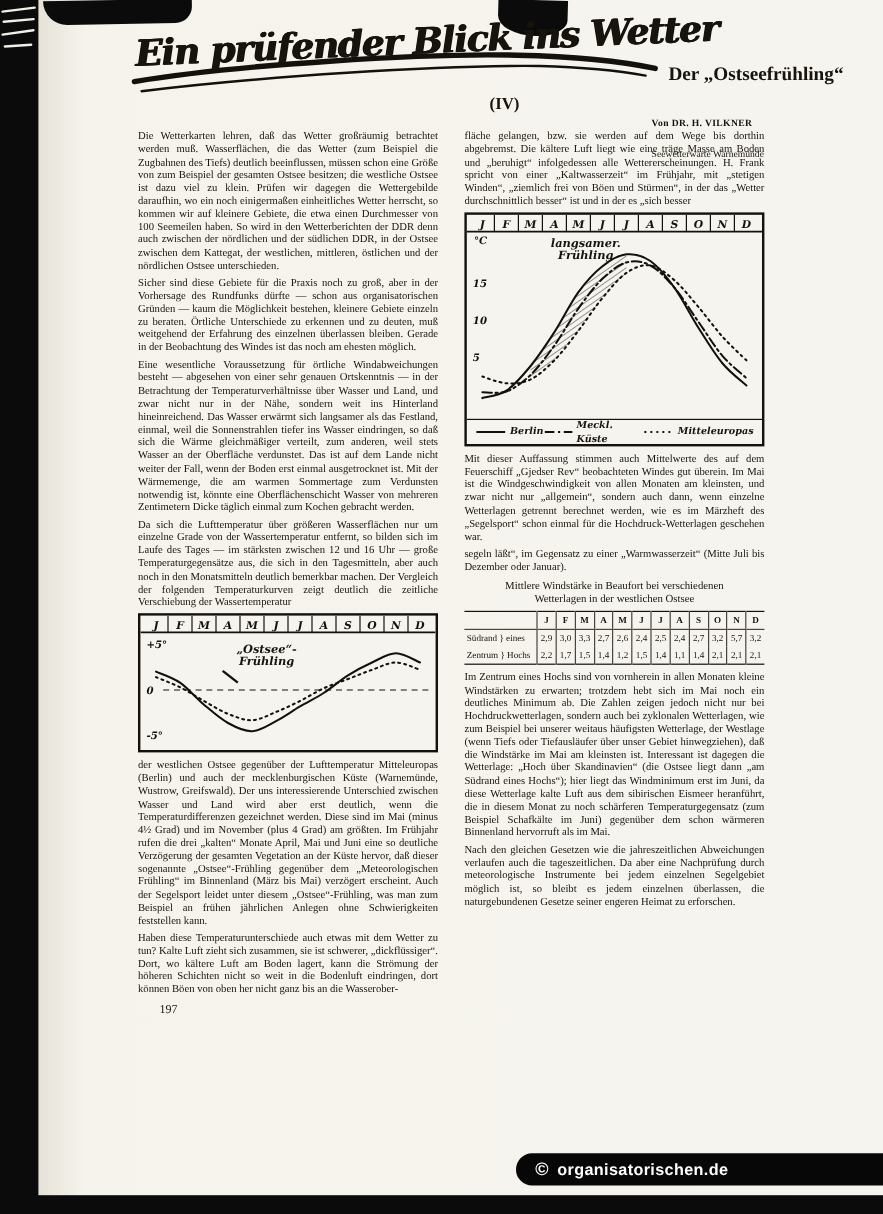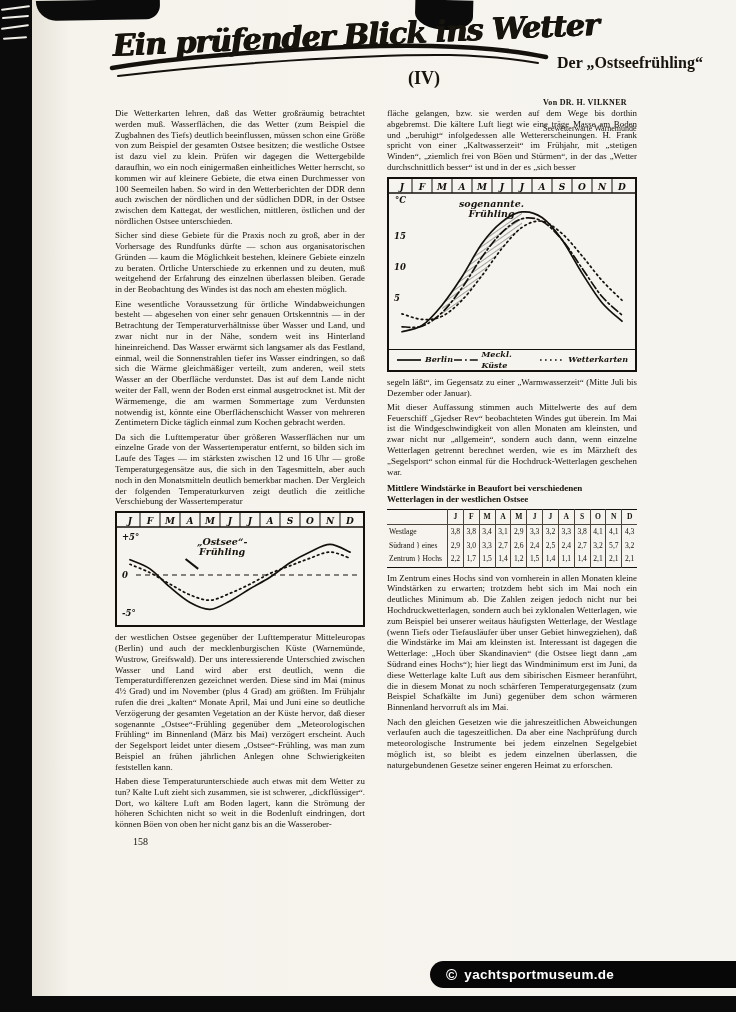--- a/index.html
+++ b/index.html
@@ -12,41 +12,41 @@
   .pe3{left:1px;top:26px;width:28px;transform:rotate(-8deg);}
   .pe4{left:3px;top:37px;width:24px;transform:rotate(-4deg);}
   .blob{position:absolute;background:#0b0b0b;}
   .blob-tl{left:36px;top:0;width:124px;height:20px;border-radius:0 0 18px 26px;transform:rotate(-1deg);}
   .blob-tc{left:415px;top:0;width:58px;height:30px;border-radius:0 0 45% 55%;transform:rotate(1.5deg);}
   .bottom-strip{position:absolute;left:0;bottom:0;width:736px;height:16px;background:#0b0b0b;}
   
   .logo-wrap{position:absolute;left:106px;top:24px;width:446px;height:66px;}
   .swoosh-svg{position:absolute;left:0;top:0;}
   .logo-script{position:absolute;left:6px;top:4px;font-family:"DejaVu Serif",serif;font-style:italic;font-weight:bold;font-size:30px;letter-spacing:-1px;white-space:nowrap;transform:rotate(-2.5deg);transform-origin:left top;text-shadow:.7px 0 #14110d,-.4px 0 #14110d;}
-  .part-label{position:absolute;left:302px;top:44px;font-family:"Liberation Serif",serif;font-size:18px;font-weight:bold;}
+  .part-label{position:absolute;left:302px;top:56px;font-family:"Liberation Serif",serif;font-size:14px;font-weight:bold;}
   .title-block{position:absolute;left:543px;top:40px;width:190px;font-family:"Liberation Serif",serif;}
   .article-title{margin:14px;font-size:16px;font-weight:bold;white-space:nowrap;}
   .byline{margin-top:26px;font-size:8px;font-weight:bold;letter-spacing:.3px;}
   .byline2{margin-top:17px;font-size:8px;}
   
   .columns{position:absolute;left:115px;top:108px;width:522px;display:flex;gap:22px;}
   .col{width:250px;font-family:"Liberation Serif",serif;font-size:8.9px;line-height:10.8px;text-align:justify;}
   .col p{margin:0 0 3.5px 0;}
   
   .figure{position:relative;border:2px solid #14110d;margin:4px 0 5px 0;background:#f6f4ee;}
   .figure svg{display:block;}
   .annot{position:absolute;font-family:"DejaVu Serif",serif;font-style:italic;font-weight:bold;font-size:9.5px;line-height:10px;text-align:center;}
   .fig1-annot{left:80px;top:24px;}
   .fig1-annot::after{content:"";position:absolute;left:-13px;bottom:-7px;width:16px;height:1.6px;background:#14110d;transform:rotate(38deg);}
   .fig2-annot{left:70px;top:20px;}
   .legend{display:flex;justify-content:space-between;align-items:center;height:20px;padding:0 7px;border-top:1.5px solid #14110d;font-family:"DejaVu Serif",serif;font-style:italic;font-weight:bold;font-size:8px;}
   .legend-item{display:flex;align-items:center;gap:3px;}
   
   .table-block{margin:6px 0 5px 0;}
-  .table-title{font-weight:bold;font-size:9px;line-height:11px;text-align:left;}
+  .table-title{font-weight:normal;font-size:9px;line-height:11px;text-align:center;}
   #wind-table{width:100%;border-collapse:collapse;margin-top:4px;border-top:1.6px solid #14110d;border-bottom:1.6px solid #14110d;font-family:"Liberation Serif",serif;font-size:7.6px;color:#17130d;}
   #wind-table th,#wind-table td{border-left:1px solid #4a443c;text-align:center;padding:1.5px 0;font-weight:normal;}
   #wind-table th:first-child,#wind-table td:first-child{border-left:none;text-align:left;padding-left:2px;white-space:nowrap;width:58px;}
   #wind-table thead th{border-bottom:1px solid #4a443c;font-weight:bold;}
   
   .page-number{margin-top:7px;padding-left:18px;font-size:10px;text-align:left;}
   .watermark{position:absolute;right:0;bottom:24px;min-width:290px;height:27px;background:#070707;color:#fff;border-radius:14px 0 0 14px;display:flex;align-items:center;gap:7px;padding-left:16px;font-family:"Liberation Sans",sans-serif;font-weight:bold;font-size:13.5px;letter-spacing:.3px;}
   .c-icon{font-size:15px;line-height:1;}
 </style>
 </head>
@@ -121,21 +121,21 @@
             <path d="M13,51.30909090909091 C16.333333333333332,52.70909090909091 26.333333333333332,56.4 33,59.70909090909091 C39.666666666666664,63.01818181818182 46.333333333333336,67.47272727272728 53,71.16363636363637 C59.666666666666664,74.85454545454546 66.33333333333333,79.18181818181817 73,81.85454545454544 C79.66666666666667,84.52727272727272 86.33333333333333,87.45454545454545 93,87.2 C99.66666666666667,86.94545454545455 106.33333333333333,83 113,80.32727272727273 C119.66666666666667,77.65454545454546 126.33333333333333,74.47272727272728 133,71.16363636363637 C139.66666666666666,67.85454545454546 146.33333333333334,63.527272727272724 153,60.47272727272727 C159.66666666666666,57.418181818181814 166.33333333333334,55.38181818181818 173,52.836363636363636 C179.66666666666666,50.29090909090909 186.33333333333334,47.49090909090909 193,45.2 C199.66666666666666,42.909090909090914 206.33333333333334,39.09090909090909 213,39.09090909090909 C219.66666666666666,39.09090909090909 229.66666666666666,44.18181818181819 233,45.2" fill="none" stroke="#14110d" stroke-width="1.7" stroke-linecap="round" stroke-dasharray="1.6 3.4"></path>
           </svg>
         <div class="annot fig1-annot">
           <div>„Ostsee“-</div>
           <div>Frühling</div>
         </div>
       </div>
 
       <p>der westlichen Ostsee gegenüber der Lufttemperatur Mitteleuropas (Berlin) und auch der mecklenburgischen Küste (Warnemünde, Wustrow, Greifswald). Der uns interessierende Unterschied zwischen Wasser und Land wird aber erst deutlich, wenn die Temperaturdifferenzen gezeichnet werden. Diese sind im Mai (minus 4½ Grad) und im November (plus 4 Grad) am größten. Im Frühjahr rufen die drei „kalten“ Monate April, Mai und Juni eine so deutliche Verzögerung der gesamten Vegetation an der Küste hervor, daß dieser sogenannte „Ostsee“-Frühling gegenüber dem „Meteorologischen Frühling“ im Binnenland (März bis Mai) verzögert erscheint. Auch der Segelsport leidet unter diesem „Ostsee“-Frühling, was man zum Beispiel an frühen jährlichen Anlegen ohne Schwierigkeiten feststellen kann.</p>
       <p>Haben diese Temperaturunterschiede auch etwas mit dem Wetter zu tun? Kalte Luft zieht sich zusammen, sie ist schwerer, „dickflüssiger“. Dort, wo kältere Luft am Boden lagert, kann die Strömung der höheren Schichten nicht so weit in die Bodenluft eindringen, dort können Böen von oben her nicht ganz bis an die Wasserober-</p>
-      <div class="page-number">158</div>
+      <div class="page-number">197</div>
     </div>
 
     <div class="col">
       <p>fläche gelangen, bzw. sie werden auf dem Wege bis dorthin abgebremst. Die kältere Luft liegt wie eine träge Masse am Boden und „beruhigt“ infolgedessen alle Wettererscheinungen. H. Frank spricht von einer „Kaltwasserzeit“ im Frühjahr, mit „stetigen Winden“, „ziemlich frei von Böen und Stürmen“, in der das „Wetter durchschnittlich besser“ ist und in der es „sich besser</p>
 
       <div class="figure">
         <svg id="chart2-svg" width="246" height="170">
             <text x="13" y="11" font-size="9" text-anchor="middle" font-family="DejaVu Serif, serif" font-weight="bold" font-style="italic" fill="#14110d">J</text>
             <text x="33" y="11" font-size="9" text-anchor="middle" font-family="DejaVu Serif, serif" font-weight="bold" font-style="italic" fill="#14110d">F</text>
             <line x1="23" y1="0" x2="23" y2="14" stroke="#14110d" stroke-width="1"></line>
@@ -168,47 +168,47 @@
               <pattern id="chart2-svg-h" patternUnits="userSpaceOnUse" width="4" height="4" patternTransform="rotate(55)">
                 <line x1="0" y1="0" x2="0" y2="4" stroke="#14110d" stroke-width="0.8"></line>
               </pattern>
             </defs>
             <polygon points="53,126.19130434782609 73,97.79130434782608 93,64.45217391304348 113,42.84347826086956 133,32.96521739130436 133,48.400000000000006 113,69.3913043478261 93,96.55652173913043 73,121.25217391304346 53,137.30434782608694" fill="url(#chart2-svg-h)" opacity="0.9"></polygon>
             <path d="M13,152.7391304347826 C16.333333333333332,151.71014492753622 26.333333333333332,150.98985507246377 33,146.56521739130434 C39.666666666666664,142.14057971014492 46.333333333333336,134.32028985507247 53,126.19130434782609 C59.666666666666664,118.0623188405797 66.33333333333333,108.08115942028985 73,97.79130434782608 C79.66666666666667,87.50144927536232 86.33333333333333,73.61014492753624 93,64.45217391304348 C99.66666666666667,55.29420289855073 106.33333333333333,48.09130434782608 113,42.84347826086956 C119.66666666666667,37.59565217391304 126.33333333333333,33.68550724637682 133,32.96521739130436 C139.66666666666666,32.24492753623189 146.33333333333334,33.891304347826086 153,38.52173913043478 C159.66666666666666,43.15217391304348 166.33333333333334,51.48695652173913 173,60.74782608695652 C179.66666666666666,70.00869565217391 186.33333333333334,83.59130434782608 193,94.08695652173913 C199.66666666666666,104.58260869565217 206.33333333333334,115.69565217391305 213,123.72173913043478 C219.66666666666666,131.74782608695654 229.66666666666666,139.15652173913043 233,142.24347826086955" fill="none" stroke="#14110d" stroke-width="1.7" stroke-linecap="round"></path>
             <path d="M13,147.8 C16.333333333333332,147.69710144927538 26.333333333333332,149.54927536231887 33,147.1826086956522 C39.666666666666664,144.81594202898552 46.333333333333336,139.97971014492754 53,133.6 C59.666666666666664,127.22028985507245 66.33333333333333,118.16521739130434 73,108.90434782608695 C79.66666666666667,99.64347826086956 86.33333333333333,87.29565217391304 93,78.03478260869565 C99.66666666666667,68.77391304347826 106.33333333333333,59.71884057971015 113,53.33913043478261 C119.66666666666667,46.959420289855075 126.33333333333333,41.608695652173914 133,39.756521739130434 C139.66666666666666,37.904347826086955 146.33333333333334,38.727536231884066 153,42.22608695652175 C159.66666666666666,45.72463768115943 166.33333333333334,52.92753623188406 173,60.74782608695652 C179.66666666666666,68.56811594202898 186.33333333333334,79.68115942028984 193,89.14782608695651 C199.66666666666666,98.61449275362318 206.33333333333334,109.72753623188406 213,117.54782608695652 C219.66666666666666,125.36811594202898 229.66666666666666,132.98260869565217 233,136.0695652173913" fill="none" stroke="#14110d" stroke-width="1.7" stroke-linecap="round" stroke-dasharray="8 3 1.8 3"></path>
             <path d="M13,134.83478260869566 C16.333333333333332,135.7608695652174 26.333333333333332,139.97971014492754 33,140.3913043478261 C39.666666666666664,140.80289855072465 46.333333333333336,140.49420289855072 53,137.30434782608694 C59.666666666666664,134.11449275362315 66.33333333333333,128.04347826086956 73,121.25217391304346 C79.66666666666667,114.46086956521738 86.33333333333333,105.19999999999999 93,96.55652173913043 C99.66666666666667,87.91304347826087 106.33333333333333,77.41739130434783 113,69.3913043478261 C119.66666666666667,61.365217391304355 126.33333333333333,52.92753623188406 133,48.400000000000006 C139.66666666666666,43.87246376811595 146.33333333333334,41.19710144927537 153,42.22608695652175 C159.66666666666666,43.25507246376812 166.33333333333334,48.81159420289855 173,54.57391304347826 C179.66666666666666,60.336231884057966 186.33333333333334,68.97971014492754 193,76.8 C199.66666666666666,84.62028985507246 206.33333333333334,94.08695652173913 213,101.49565217391304 C219.66666666666666,108.90434782608696 229.66666666666666,117.95942028985506 233,121.25217391304346" fill="none" stroke="#14110d" stroke-width="1.7" stroke-linecap="round" stroke-dasharray="1.6 3.4"></path>
           </svg>
         <div class="annot fig2-annot">
-          <div>sogenannte.</div>
+          <div>langsamer.</div>
           <div>Frühling</div>
         </div>
         <div class="legend" id="chart2-legend">
             <span class="legend-item">
               <svg width="26" height="8">
                 <line x1="1" y1="4" x2="25" y2="4" stroke="#14110d" stroke-width="1.7"></line>
               </svg>
               <span>Berlin</span>
             </span>
             <span class="legend-item">
               <svg width="26" height="8">
                 <line x1="1" y1="4" x2="25" y2="4" stroke="#14110d" stroke-width="1.7" stroke-dasharray="8 3 1.8 3"></line>
               </svg>
               <span>Meckl. Küste</span>
             </span>
             <span class="legend-item">
               <svg width="26" height="8">
                 <line x1="1" y1="4" x2="25" y2="4" stroke="#14110d" stroke-width="1.7" stroke-dasharray="1.6 3.4"></line>
               </svg>
-              <span>Wetterkarten</span>
+              <span>Mitteleuropas</span>
             </span>
           </div>
       </div>
 
+      <p>Mit dieser Auffassung stimmen auch Mittelwerte des auf dem Feuerschiff „Gjedser Rev“ beobachteten Windes gut überein. Im Mai ist die Windgeschwindigkeit von allen Monaten am kleinsten, und zwar nicht nur „allgemein“, sondern auch dann, wenn einzelne Wetterlagen getrennt berechnet werden, wie es im Märzheft des „Segelsport“ schon einmal für die Hochdruck-Wetterlagen geschehen war.</p>
       <p>segeln läßt“, im Gegensatz zu einer „Warmwasserzeit“ (Mitte Juli bis Dezember oder Januar).</p>
-      <p>Mit dieser Auffassung stimmen auch Mittelwerte des auf dem Feuerschiff „Gjedser Rev“ beobachteten Windes gut überein. Im Mai ist die Windgeschwindigkeit von allen Monaten am kleinsten, und zwar nicht nur „allgemein“, sondern auch dann, wenn einzelne Wetterlagen getrennt berechnet werden, wie es im Märzheft des „Segelsport“ schon einmal für die Hochdruck-Wetterlagen geschehen war.</p>
 
       <div class="table-block">
         <div class="table-title">Mittlere Windstärke in Beaufort bei verschiedenen</div>
         <div class="table-title">Wetterlagen in der westlichen Ostsee</div>
         <table id="wind-table">
             <thead>
               <tr>
                 <th></th>
                 <th>J</th>
                 <th>F</th>
@@ -218,35 +218,20 @@
                 <th>J</th>
                 <th>J</th>
                 <th>A</th>
                 <th>S</th>
                 <th>O</th>
                 <th>N</th>
                 <th>D</th>
               </tr>
             </thead>
             <tbody>
-              <tr>
-                <td>Westlage</td>
-                <td>3,8</td>
-                <td>3,8</td>
-                <td>3,4</td>
-                <td>3,1</td>
-                <td>2,9</td>
-                <td>3,3</td>
-                <td>3,2</td>
-                <td>3,3</td>
-                <td>3,8</td>
-                <td>4,1</td>
-                <td>4,1</td>
-                <td>4,3</td>
-              </tr>
               <tr>
                 <td>Südrand } eines</td>
                 <td>2,9</td>
                 <td>3,0</td>
                 <td>3,3</td>
                 <td>2,7</td>
                 <td>2,6</td>
                 <td>2,4</td>
                 <td>2,5</td>
                 <td>2,4</td>
@@ -275,16 +260,16 @@
       </div>
 
       <p>Im Zentrum eines Hochs sind von vornherein in allen Monaten kleine Windstärken zu erwarten; trotzdem hebt sich im Mai noch ein deutliches Minimum ab. Die Zahlen zeigen jedoch nicht nur bei Hochdruckwetterlagen, sondern auch bei zyklonalen Wetterlagen, wie zum Beispiel bei unserer weitaus häufigsten Wetterlage, der Westlage (wenn Tiefs oder Tiefausläufer über unser Gebiet hinwegziehen), daß die Windstärke im Mai am kleinsten ist. Interessant ist dagegen die Wetterlage: „Hoch über Skandinavien“ (die Ostsee liegt dann „am Südrand eines Hochs“); hier liegt das Windminimum erst im Juni, da diese Wetterlage kalte Luft aus dem sibirischen Eismeer heranführt, die in diesem Monat zu noch schärferen Temperaturgegensatz (zum Beispiel Schafkälte im Juni) gegenüber dem schon wärmeren Binnenland hervorruft als im Mai.</p>
       <p>Nach den gleichen Gesetzen wie die jahreszeitlichen Abweichungen verlaufen auch die tageszeitlichen. Da aber eine Nachprüfung durch meteorologische Instrumente bei jedem einzelnen Segelgebiet möglich ist, so bleibt es jedem einzelnen überlassen, die naturgebundenen Gesetze seiner engeren Heimat zu erforschen.</p>
     </div>
 
   </div>
 
   <div class="watermark">
     <span class="c-icon">©</span>
-    <span>yachtsportmuseum.de</span>
+    <span>organisatorischen.de</span>
   </div>
 
 </div>
 
 </body></html>

